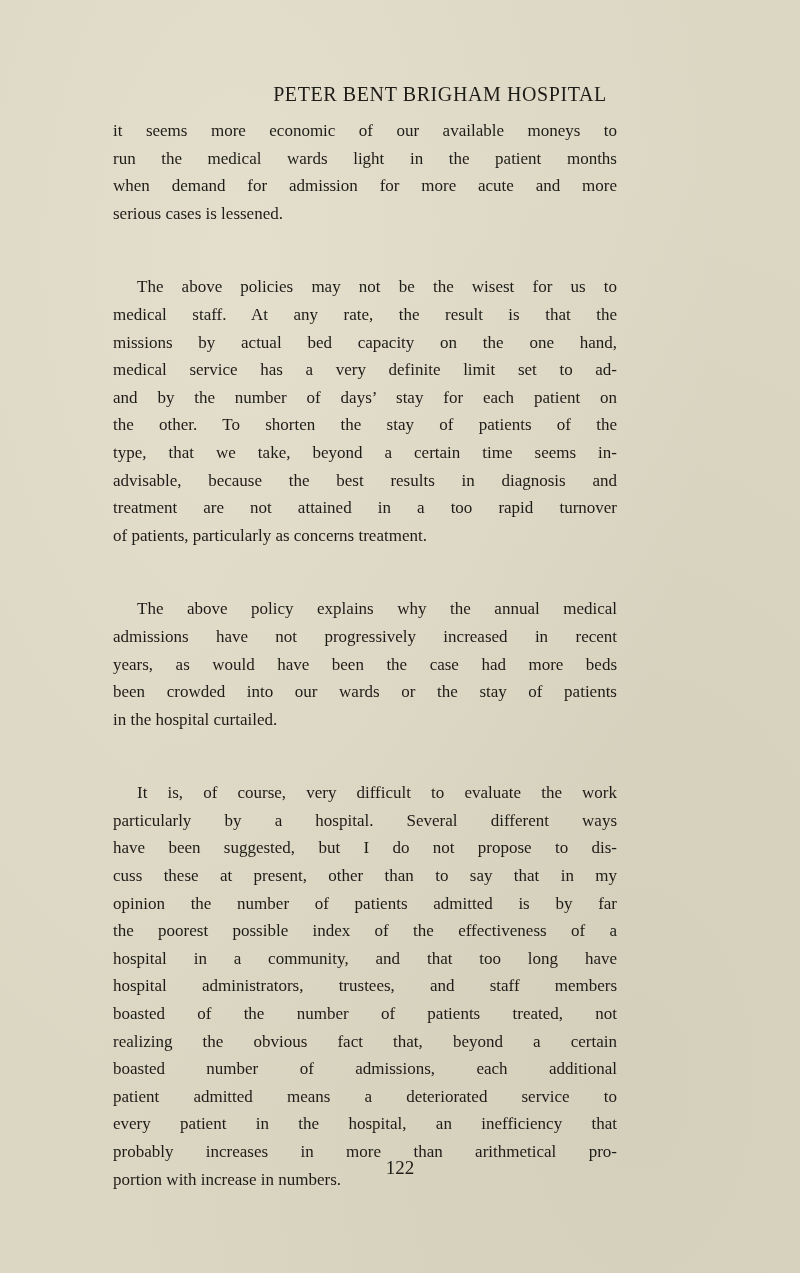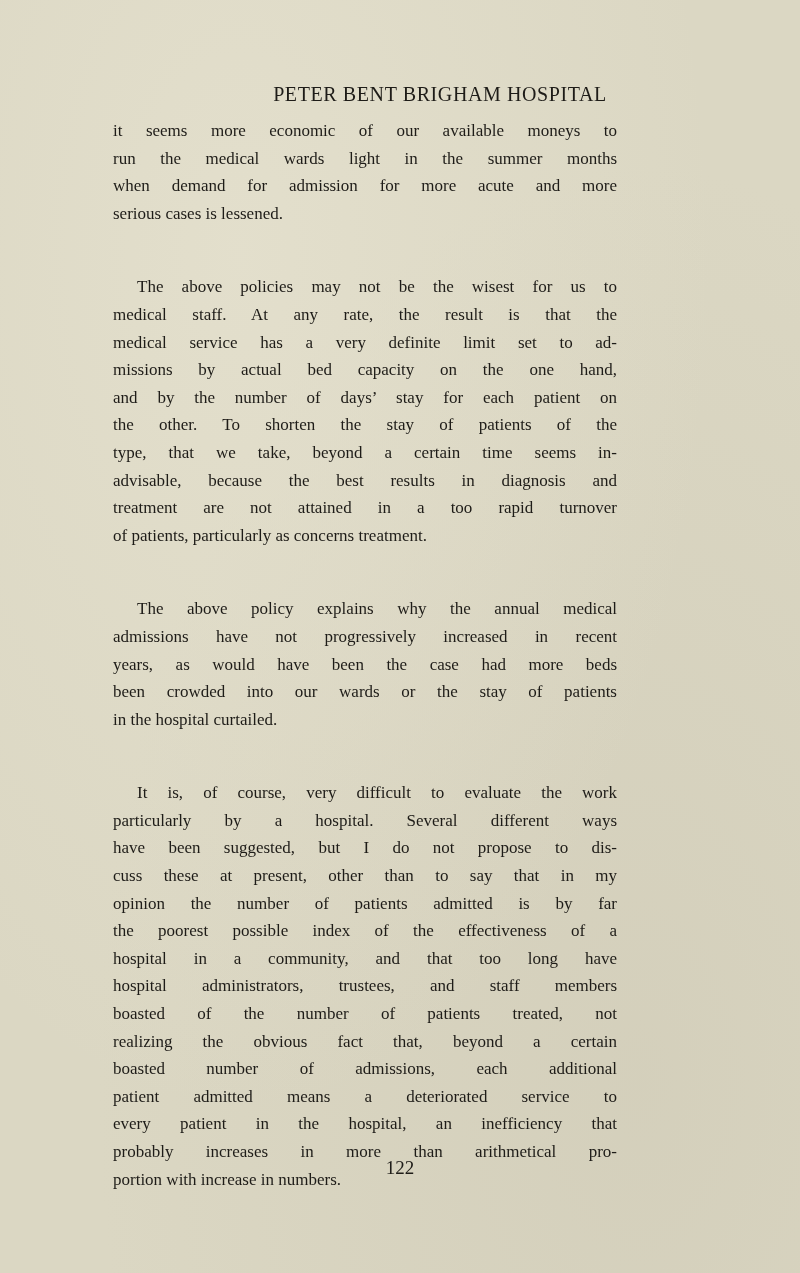--- a/index.html
+++ b/index.html
@@ -70,30 +70,30 @@
 </head>
 <body>
 
 <div class="page">
   <div class="running-head">PETER BENT BRIGHAM HOSPITAL</div>
 
   <div class="body-text">
 
     <div>
       <span class="line">it seems more economic of our available moneys to</span>
-      <span class="line">run the medical wards light in the summer months</span>
+      <span class="line">run the medical wards light in the patient months</span>
       <span class="line">when demand for admission for more acute and more</span>
       <span class="line last">serious cases is lessened.</span>
     </div>
 
     <div>
       <span class="line indent">The above policies may not be the wisest for us to</span>
       <span class="line">medical staff. At any rate, the result is that the</span>
+      <span class="line">missions by actual bed capacity on the one hand,</span>
       <span class="line">medical service has a very definite limit set to ad-</span>
-      <span class="line">missions by actual bed capacity on the one hand,</span>
       <span class="line">and by the number of days’ stay for each patient on</span>
       <span class="line">the other. To shorten the stay of patients of the</span>
       <span class="line">type, that we take, beyond a certain time seems in-</span>
       <span class="line">advisable, because the best results in diagnosis and</span>
       <span class="line">treatment are not attained in a too rapid turnover</span>
       <span class="line last">of patients, particularly as concerns treatment.</span>
     </div>
 
     <div>
       <span class="line indent">The above policy explains why the annual medical</span>

